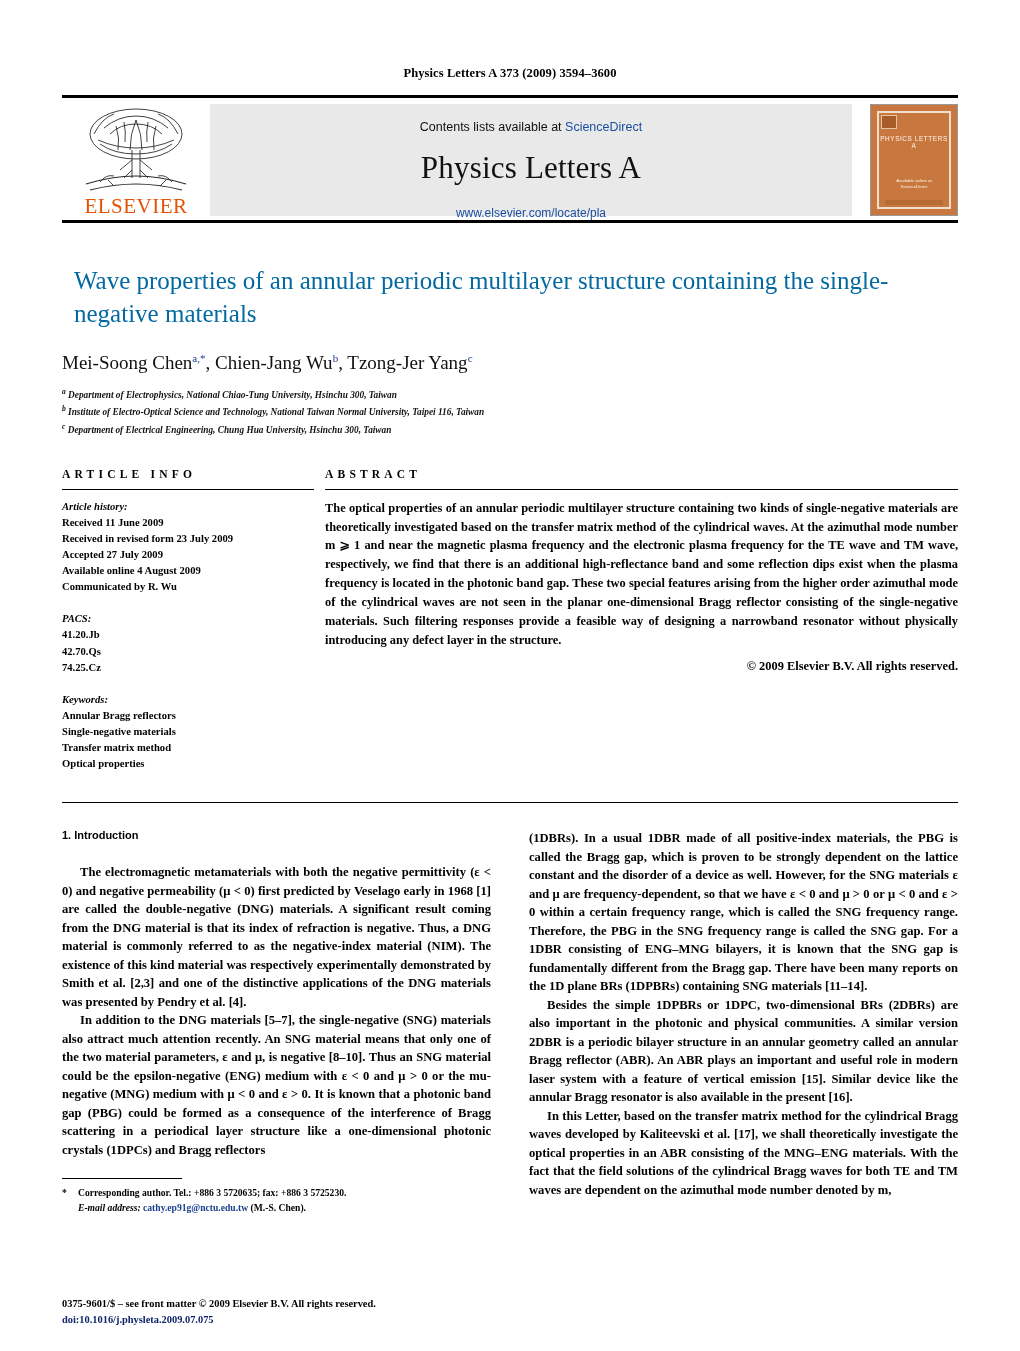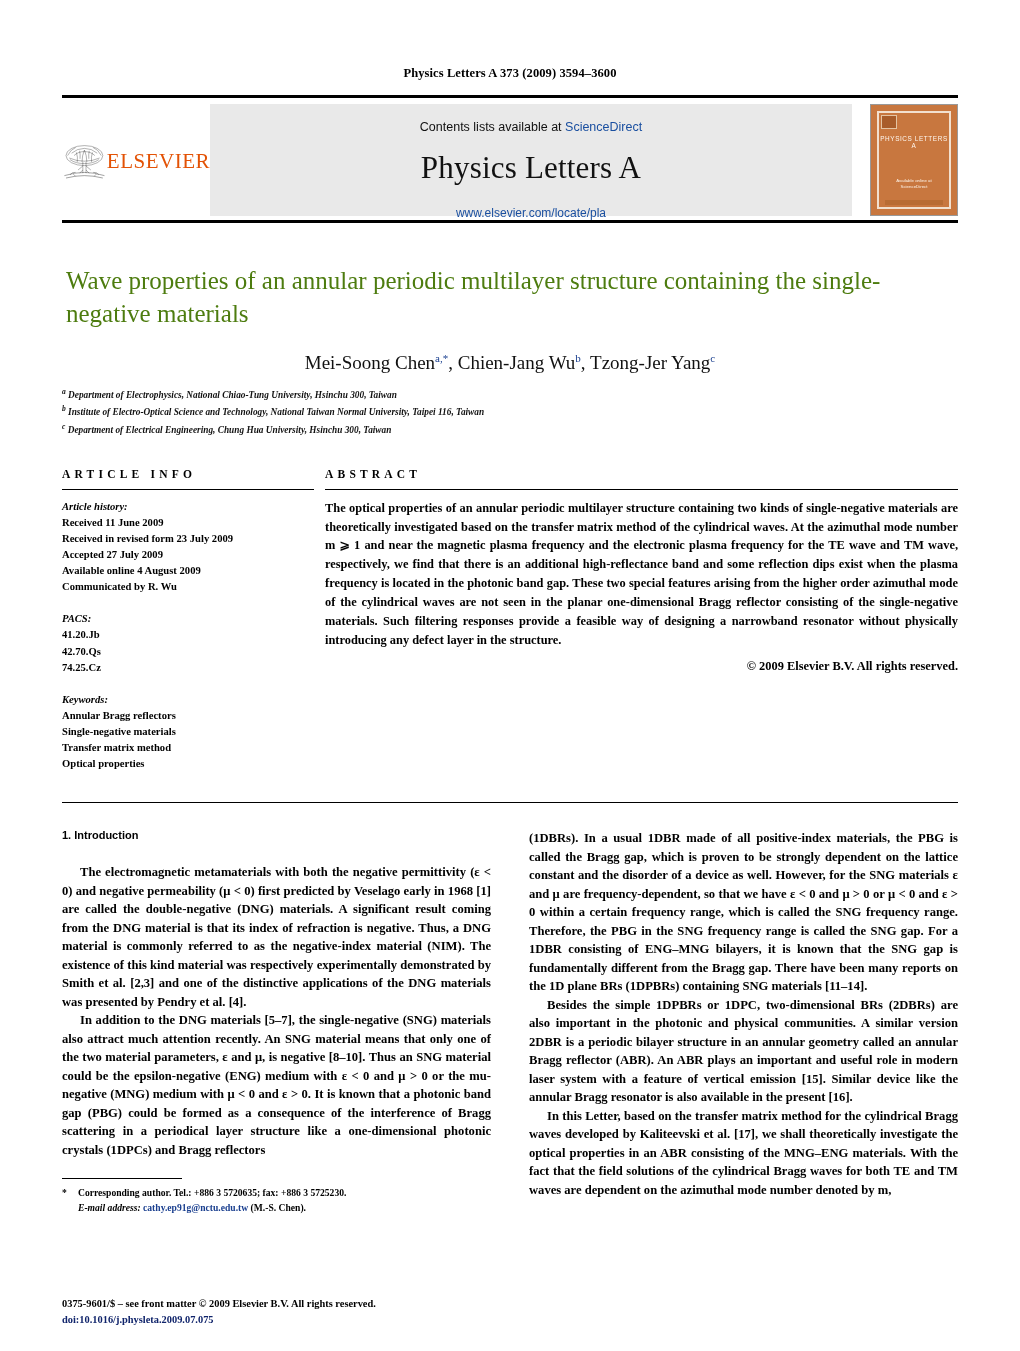--- a/index.html
+++ b/index.html
@@ -38,21 +38,21 @@
     padding-top: 0;
     display: flex;
     align-items: stretch;
     height: 122px;
   }
   .elsevier-logo {
     width: 148px;
     flex: 0 0 148px;
     padding-top: 6px;
     display: flex;
-    flex-direction: row;
+    flex-direction: column;
     align-items: center;
     justify-content: flex-start;
   }
   .tree-svg { display:block; }
   .elsevier-word {
     font-family: "Liberation Serif", serif;
     font-size: 21px;
     letter-spacing: 0.5px;
     color: #E35205;
     font-weight: 400;
@@ -150,28 +150,27 @@
     margin: 0 62px;
     border-bottom: 3px solid #000;
   }
 
   
   .title-block { margin: 42px 62px 0 62px; }
   .paper-title {
     font-size: 25px;
     line-height: 1.3;
     font-weight: 400;
-    margin: 4px;
-    color: #4d7c0f;
+    margin: 12px;
+    color: #0369a1;
   }
   .authors {
     font-size: 19px;
     margin-top: 22px;
     color: #111;
-    text-align: center;
   }
   .authors sup {
     font-size: 11px;
     color: #1a3f8f;
     vertical-align: super;
   }
   .affils {
     margin-top: 12px;
     font-size: 9.3px;
     font-style: italic;

